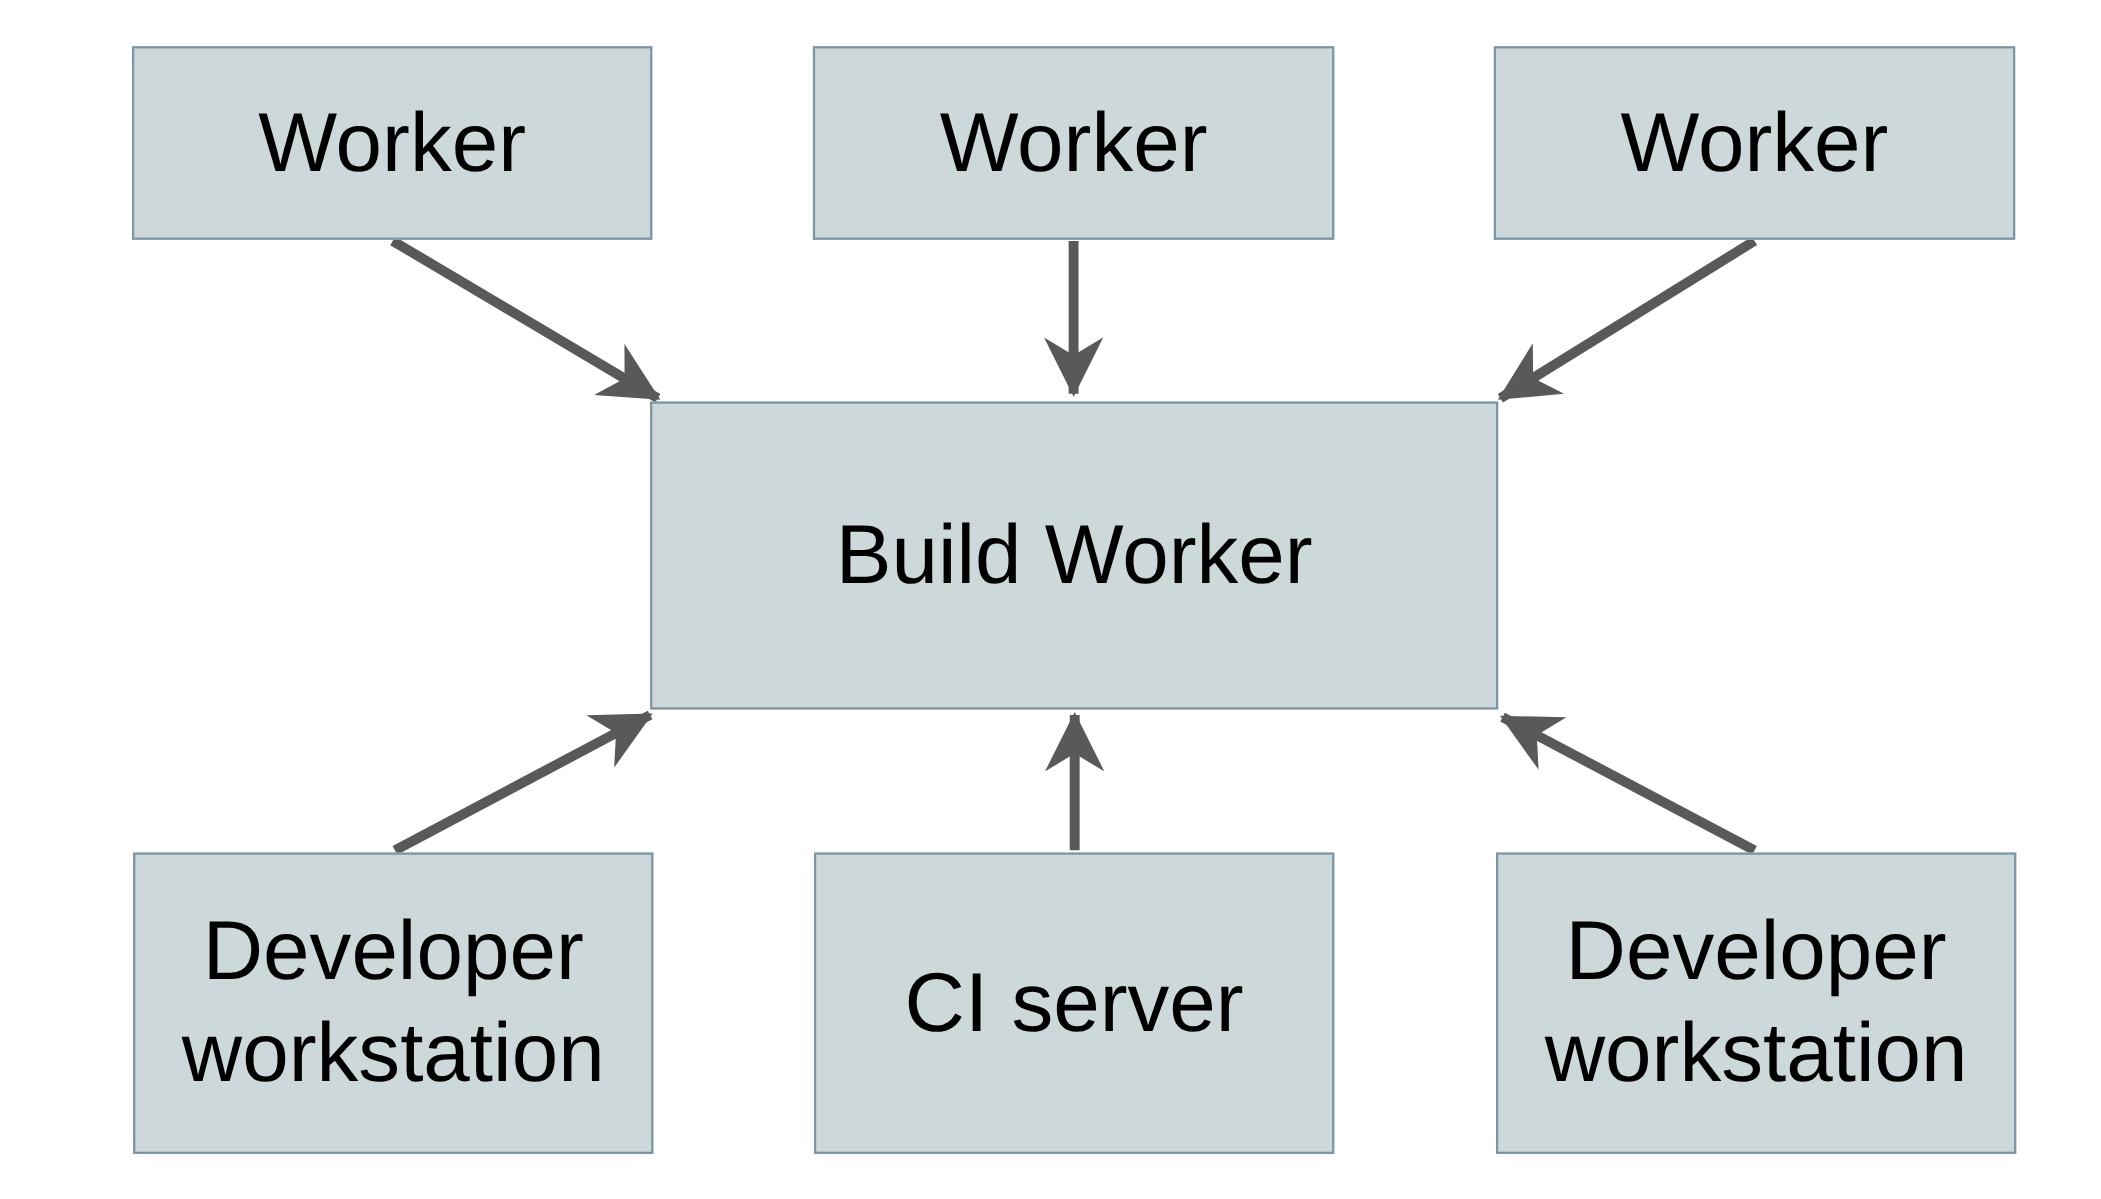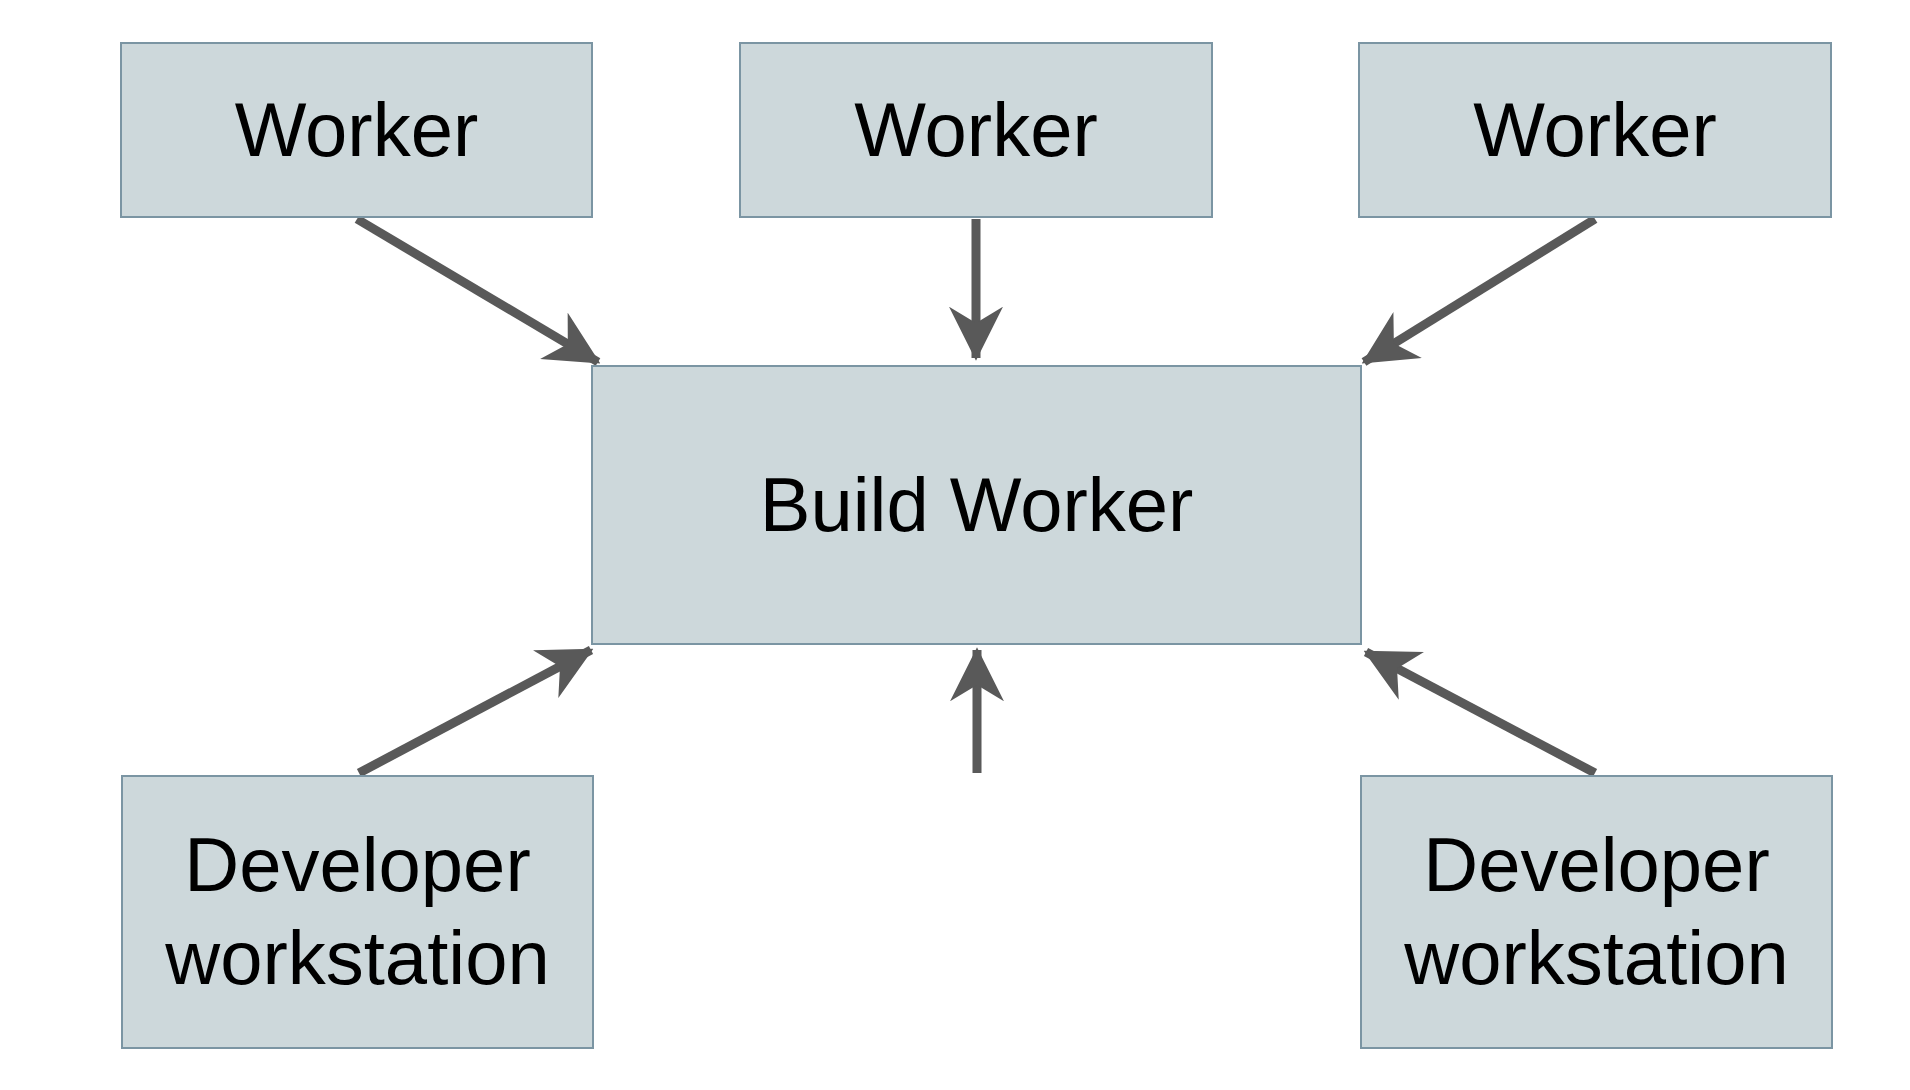--- a/index.html
+++ b/index.html
@@ -89,18 +89,21 @@
   </div>
 
   <div class="node" id="build-master">
     <span>Build Worker</span>
   </div>
 
   <div class="node" id="dev-left">
     <span>Developer workstation</span>
   </div>
 
+  <div class="node" id="ci-server">
+    <span>CI server</span>
+  </div>
 
   <div class="node" id="dev-right">
     <span>Developer workstation</span>
   </div>
 
 </div>
 
 </body></html>

